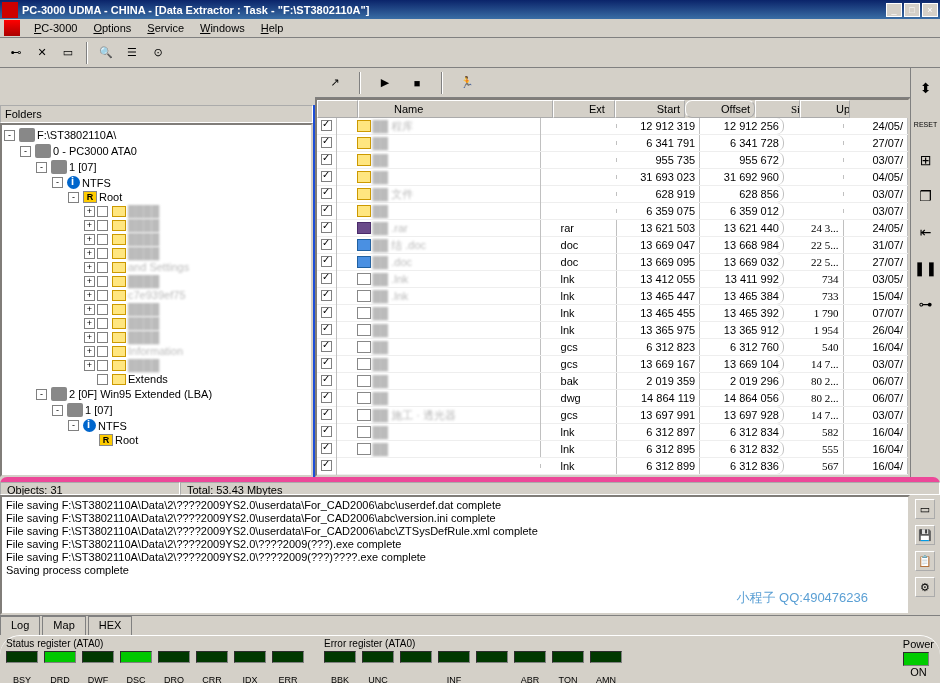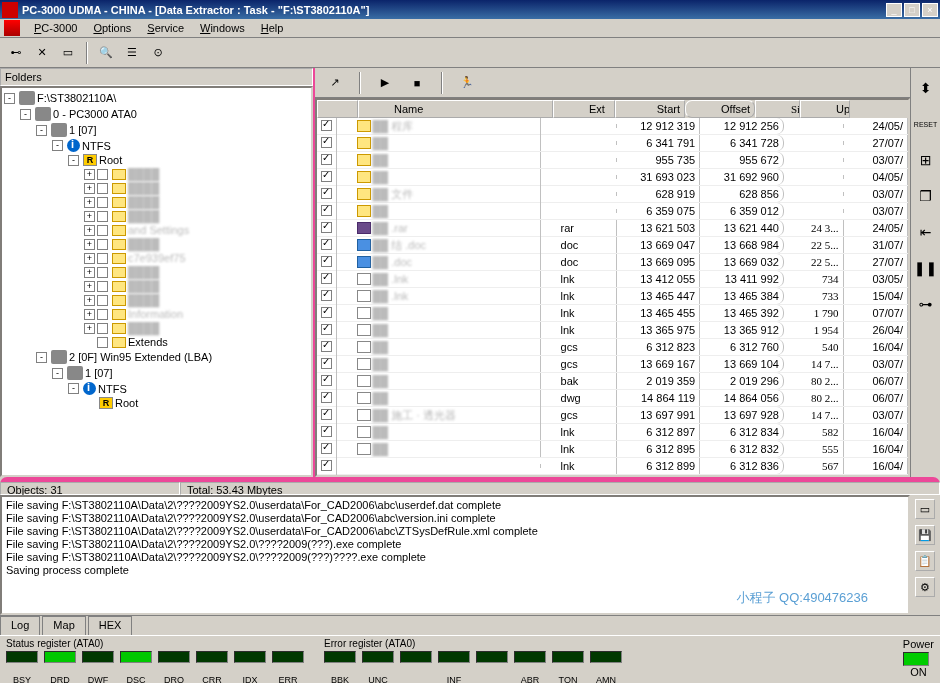--- a/index.html
+++ b/index.html
@@ -10,21 +10,21 @@
 .titlebar-btns { display: flex; gap: 2px; }
 .titlebar-btn { width: 16px; height: 14px; background: #d4d0c8; border: 1px solid #fff; font-size: 9px; text-align: center; line-height: 12px; cursor: pointer; }
 .menubar { background: #d4d0c8; height: 19px; display: flex; align-items: center; padding-left: 4px; border-bottom: 1px solid #808080; }
 .menubar-icon { width: 16px; height: 16px; background: linear-gradient(#f00,#a00); margin-right: 6px; }
 .menu-item { padding: 2px 8px; cursor: pointer; }
 .menu-item u { text-decoration: underline; }
 .toolbar { background: #d4d0c8; height: 30px; display: flex; align-items: center; padding: 2px 4px; border-bottom: 1px solid #808080; gap: 2px; }
 .tool-btn { width: 24px; height: 24px; border: 1px solid #d4d0c8; display: flex; align-items: center; justify-content: center; cursor: pointer; }
 .tool-sep { width: 2px; height: 22px; border-left: 1px solid #808080; border-right: 1px solid #fff; margin: 0 4px; }
 .main { flex: 1; display: flex; overflow: hidden; }
-.left-panel { width: 315px; display: flex; flex-direction: column; border-right: 2px solid #ec4899; }
+.left-panel { width: 315px; display: flex; flex-direction: column; border-right: 2px solid #1d4ed8; margin-top: 37px; }
 .folders-label { background: #d4d0c8; padding: 2px 4px; border: 1px inset #fff; }
 .tree { flex: 1; background: #fff; border: 2px inset #d4d0c8; overflow: auto; padding: 2px; }
 .tree-node { white-space: nowrap; padding: 1px 0; display: flex; align-items: center; }
 .tree-toggle { width: 11px; height: 11px; border: 1px solid #808080; text-align: center; line-height: 9px; font-size: 9px; margin-right: 2px; cursor: pointer; background: #fff; }
 .tree-toggle.empty { border: none; }
 .tree-icon { width: 16px; height: 14px; margin: 0 2px; display: inline-block; }
 .icon-drive { background: #888; border-radius: 2px; }
 .icon-info { background: #06c; border-radius: 50%; width: 13px; height: 13px; position: relative; }
 .icon-info::after { content: "i"; color: #fff; font-weight: bold; position: absolute; left: 4px; top: -1px; }
 .icon-r { background: #ffcc00; border: 1px solid #888; width: 14px; height: 12px; text-align: center; font-size: 9px; font-weight: bold; line-height: 11px; }
@@ -53,21 +53,21 @@
 .sidebar { width: 30px; background: #d4d0c8; border-left: 1px solid #808080; display: flex; flex-direction: column; align-items: center; padding-top: 8px; gap: 12px; }
 .side-btn { width: 24px; height: 24px; cursor: pointer; display: flex; align-items: center; justify-content: center; font-size: 14px; }
 .status-row { height: 18px; background: #d4d0c8; display: flex; border-top: 5px solid #ec4899; border-radius: 7px; }
 .status-cell { border: 1px inset #fff; padding: 1px 6px; }
 .log-area { height: 120px; display: flex; }
 .log-text { flex: 1; background: #fff; border: 2px inset #d4d0c8; font-family: 'Courier New', monospace; font-size: 11px; padding: 2px 4px; overflow: auto; white-space: pre; position: relative; }
 .log-btns { width: 30px; display: flex; flex-direction: column; align-items: center; padding: 4px 0; gap: 6px; }
 .log-btn { width: 20px; height: 20px; border: 1px outset #fff; cursor: pointer; display: flex; align-items: center; justify-content: center; }
 .tabs { height: 20px; display: flex; background: #d4d0c8; border-top: 1px solid #808080; }
 .tab { padding: 2px 10px; border: 1px solid #808080; border-bottom: none; background: #d4d0c8; cursor: pointer; margin-right: 2px; }
-.registers { height: 48px; background: #d4d0c8; display: flex; padding: 2px 6px; gap: 20px; border-top: 1px solid #fff; }
+.registers { height: 48px; background: #d4d0c8; display: flex; padding: 2px 6px; gap: 20px; border-top: 1px solid #fff; border-radius: 20px; }
 .reg-group { display: flex; flex-direction: column; }
 .reg-title { font-size: 10px; padding-bottom: 2px; }
 .reg-leds { display: flex; gap: 6px; }
 .led-box { display: flex; flex-direction: column; align-items: center; }
 .led { width: 32px; height: 12px; border: 1px inset #808080; background: #00c800; }
 .led.off { background: #003800; }
 .led-label { font-size: 9px; margin-top: 12px; }
 .power-box { margin-left: auto; text-align: center; }
 .power-led { width: 26px; height: 14px; background: #0c0; border: 1px inset #808080; margin-top: 2px; }
 .watermark { position: absolute; right: 40px; bottom: 6px; color: #5a9fd4; font-size: 13px; pointer-events: none; }

